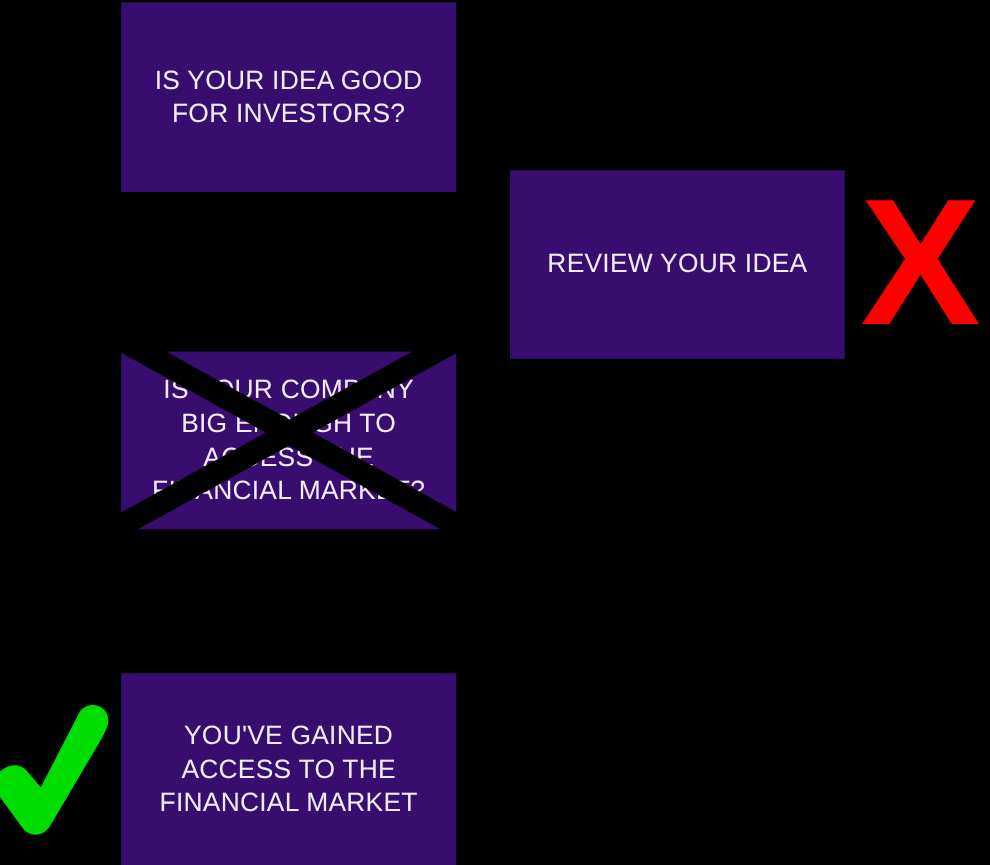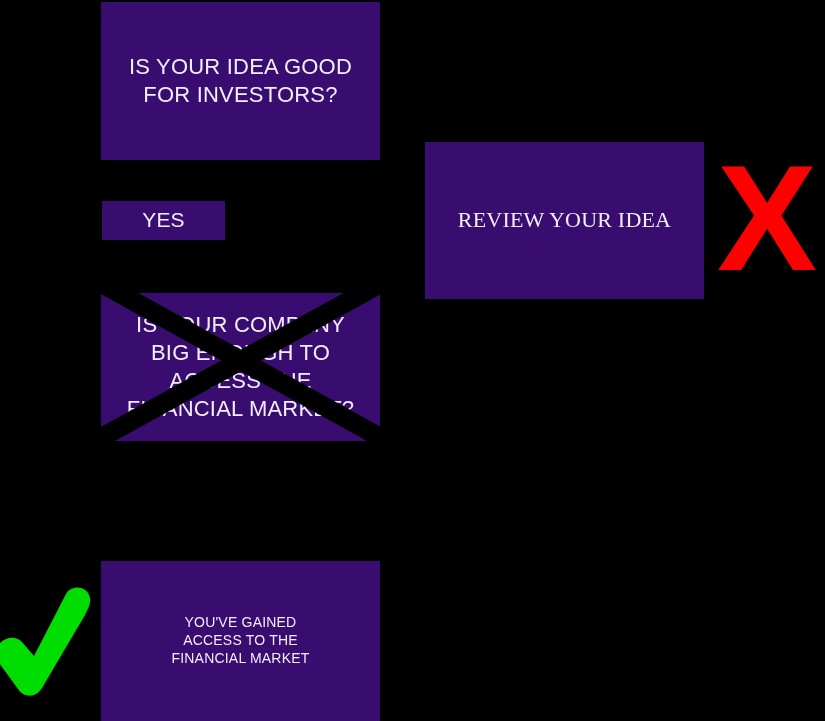--- a/index.html
+++ b/index.html
@@ -75,29 +75,28 @@
     height: 148px;
     font-size: 22px;
   }
 
   #node-review-idea {
     left: 425px;
     top: 142px;
     width: 279px;
     height: 157px;
     font-size: 22px;
-    font-family: Liberation Serif, serif;
   }
 
   #node-gained-access {
     left: 101px;
     top: 561px;
     width: 279px;
     height: 160px;
-    font-size: 14px;
+    font-size: 22px;
   }
 
   
   #cross-out-company {
     position: absolute;
     left: 95px;
     top: 278px;
     width: 292px;
     height: 165px;
     pointer-events: none;
@@ -143,23 +142,20 @@
 </head>
 <body>
 
 <div class="stage">
 
   <div class="node" id="node-question-investors">
     <span class="label">IS YOUR IDEA GOOD
 FOR INVESTORS?</span>
   </div>
 
-  <div class="node" id="node-yes">
-    <span class="label">YES</span>
-  </div>
 
 
   <div class="node" id="node-question-company">
     <span class="label">IS YOUR COMPANY
 BIG ENOUGH TO
 ACCESS THE
 FINANCIAL MARKET?</span>
   </div>
 
   <div id="cross-out-company">

